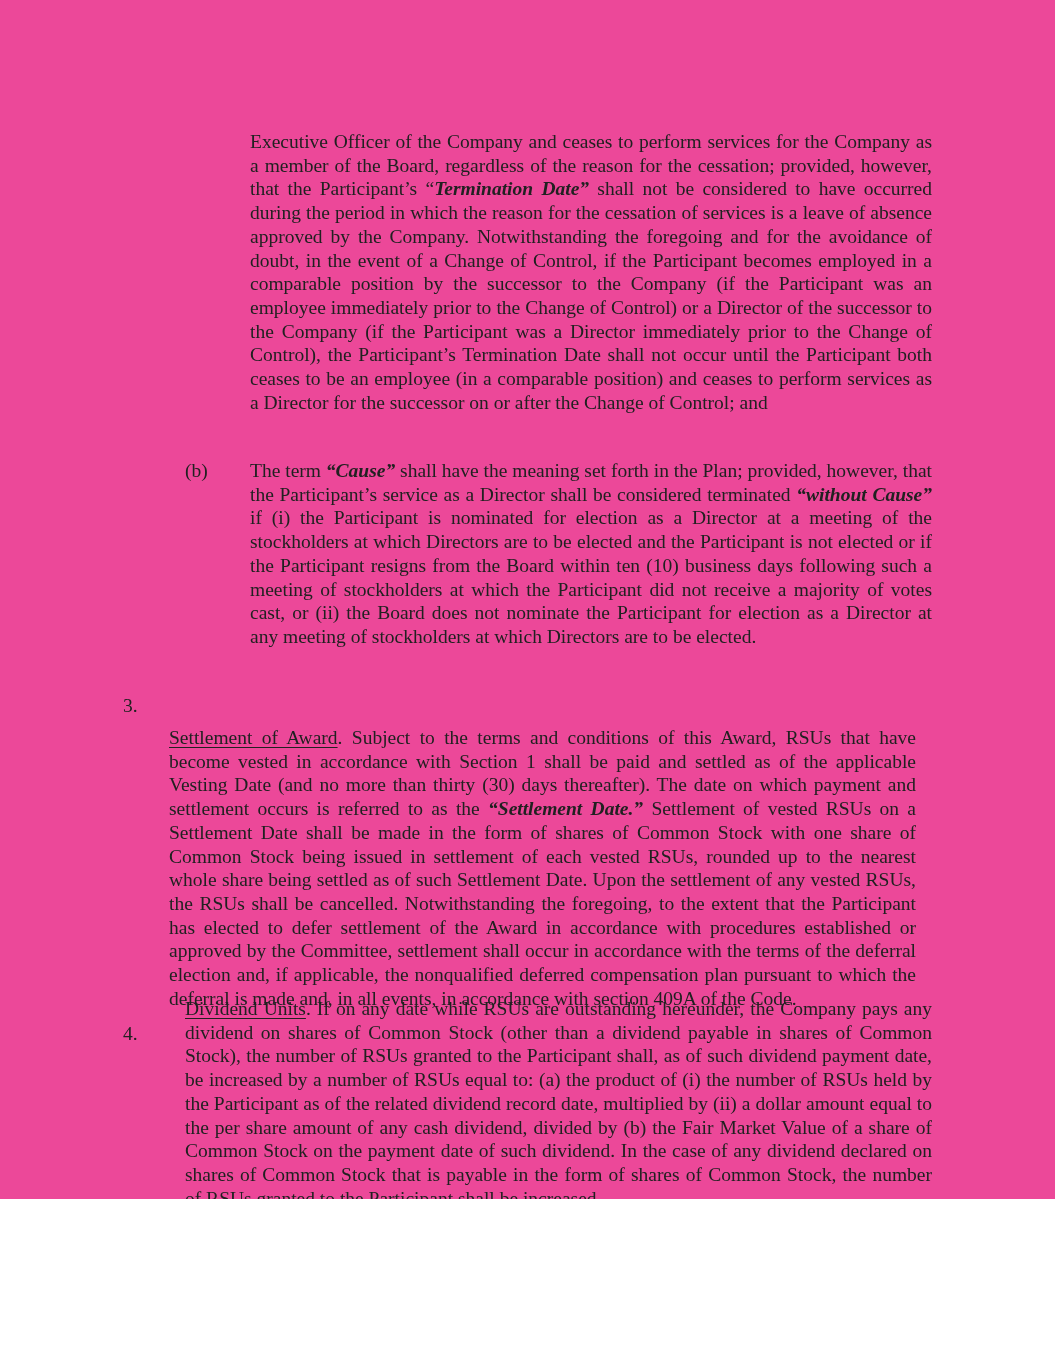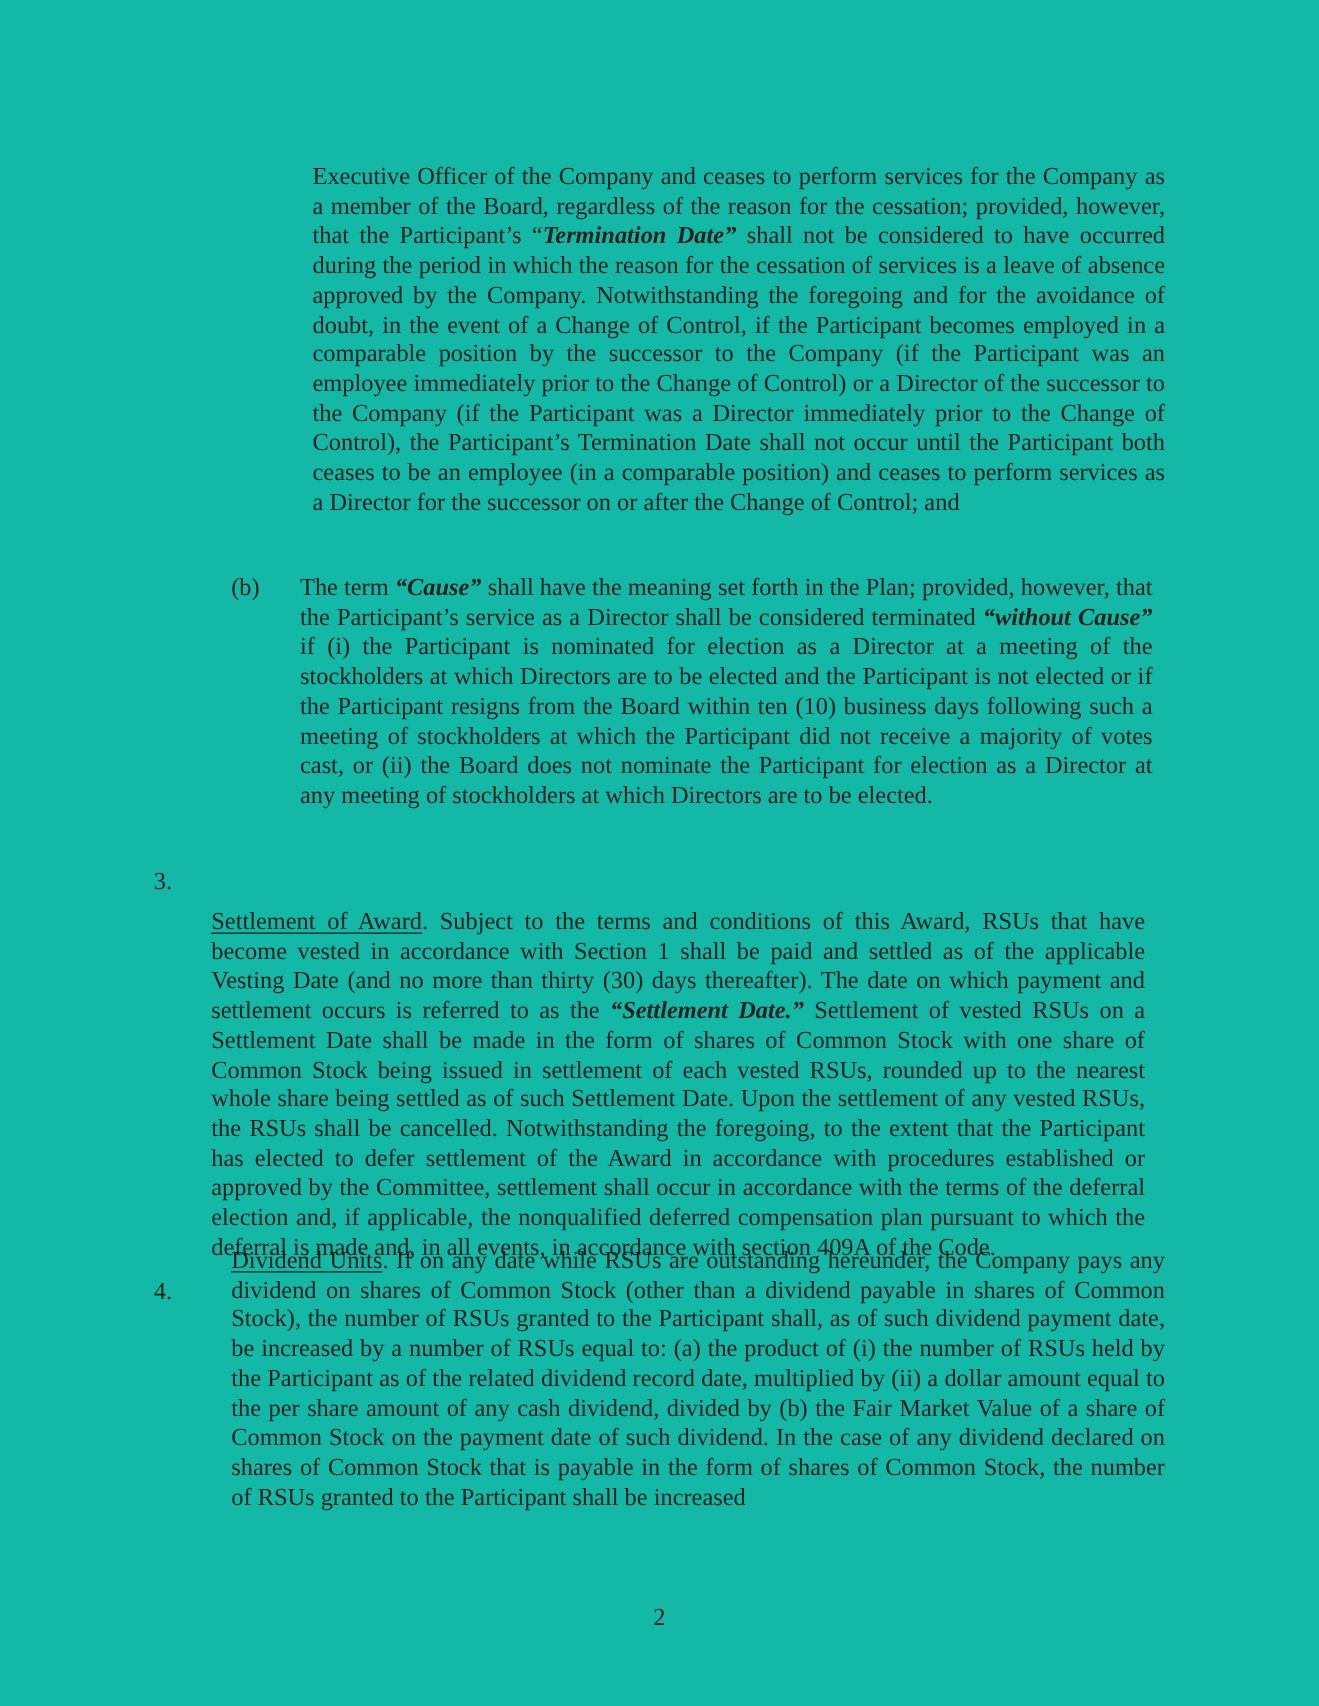--- a/index.html
+++ b/index.html
@@ -3,22 +3,22 @@
 <meta charset="utf-8">
 <style>
   html, body {
     margin: 0;
     padding: 0;
     background: #ffffff;
   }
   .page {
     position: relative;
     width: 1055px;
-    height: 1365px;
-    background: #14b8a6;
+    height: 1199px;
+    background: #ec4899;
     font-family: "Liberation Serif", "DejaVu Serif", serif;
     font-size: 19.5px;
     line-height: 23.7px;
     color: #212121;
     overflow: hidden;
   }
   .para {
     position: absolute;
     text-align: justify;
   }
@@ -32,21 +32,21 @@
     left: 250px;
     width: 682px;
   }
   
   #para-b-label {
     top: 459px;
     left: 185px;
   }
   #para-b-body {
     top: 459px;
-    left: 240px;
+    left: 250px;
     width: 682px;
   }
   
   #sec3-label {
     top: 694px;
     left: 123px;
   }
   #sec3-body {
     top: 694px;
     left: 169px;

